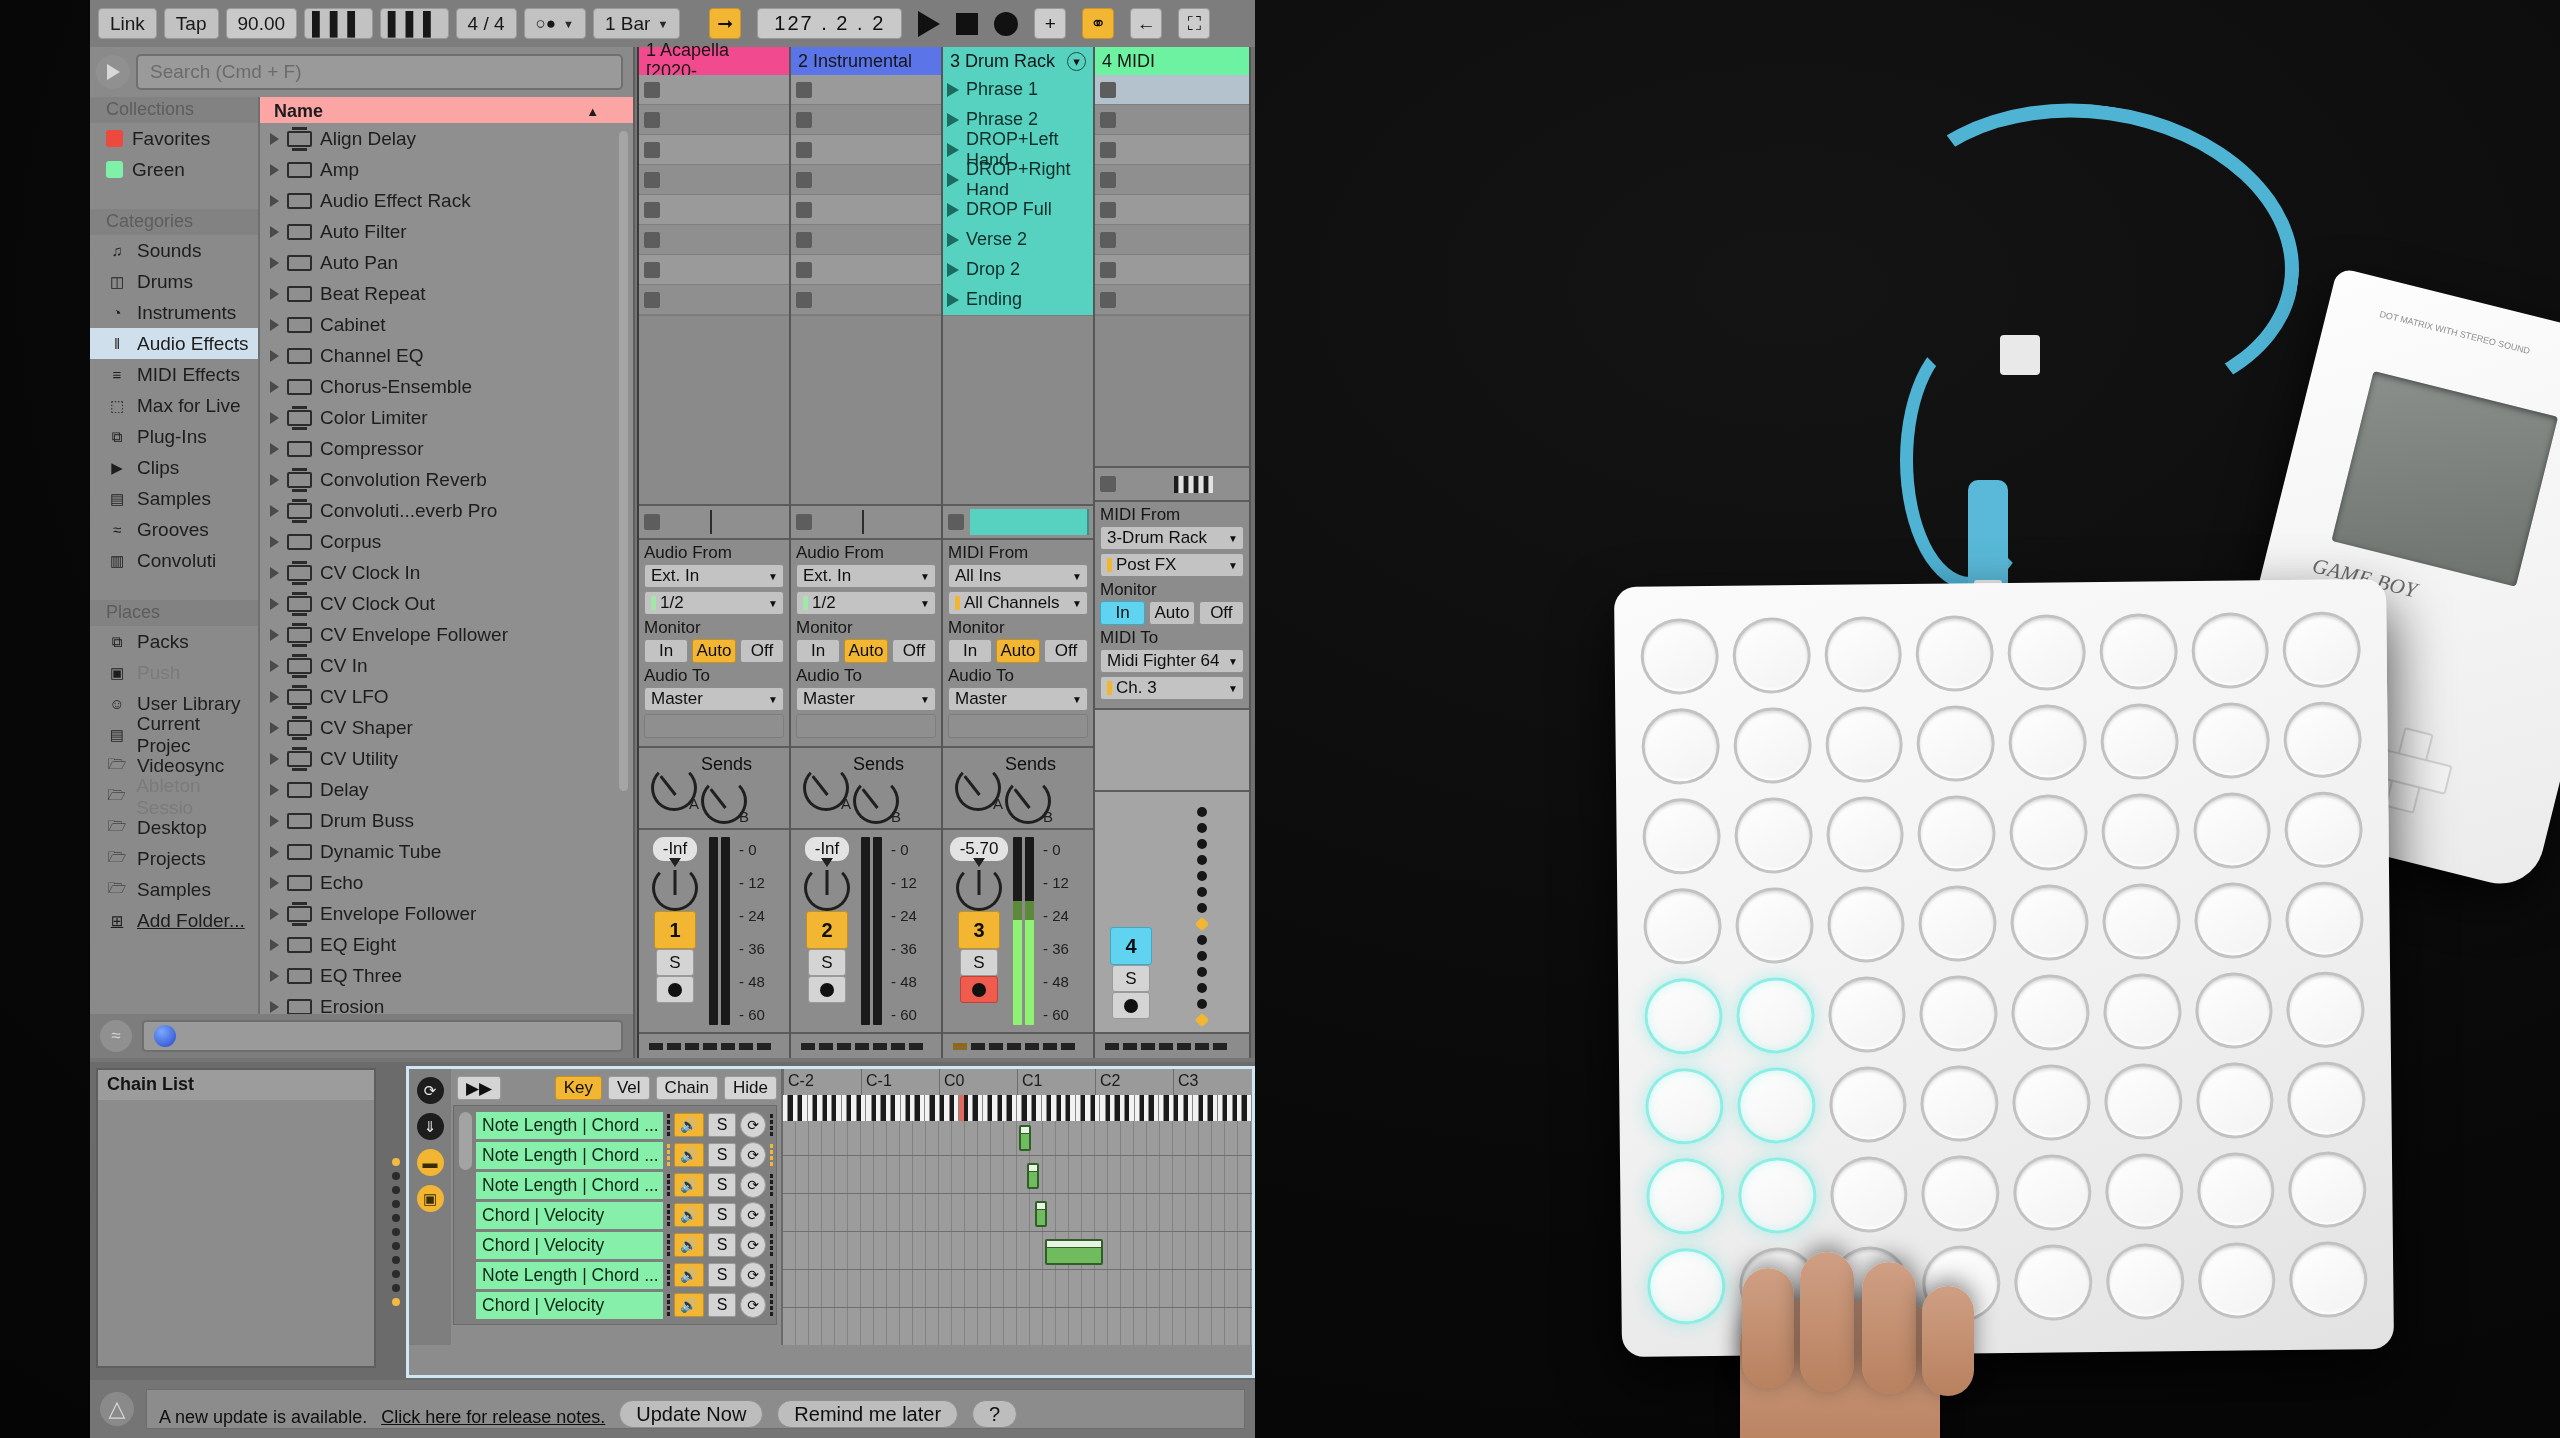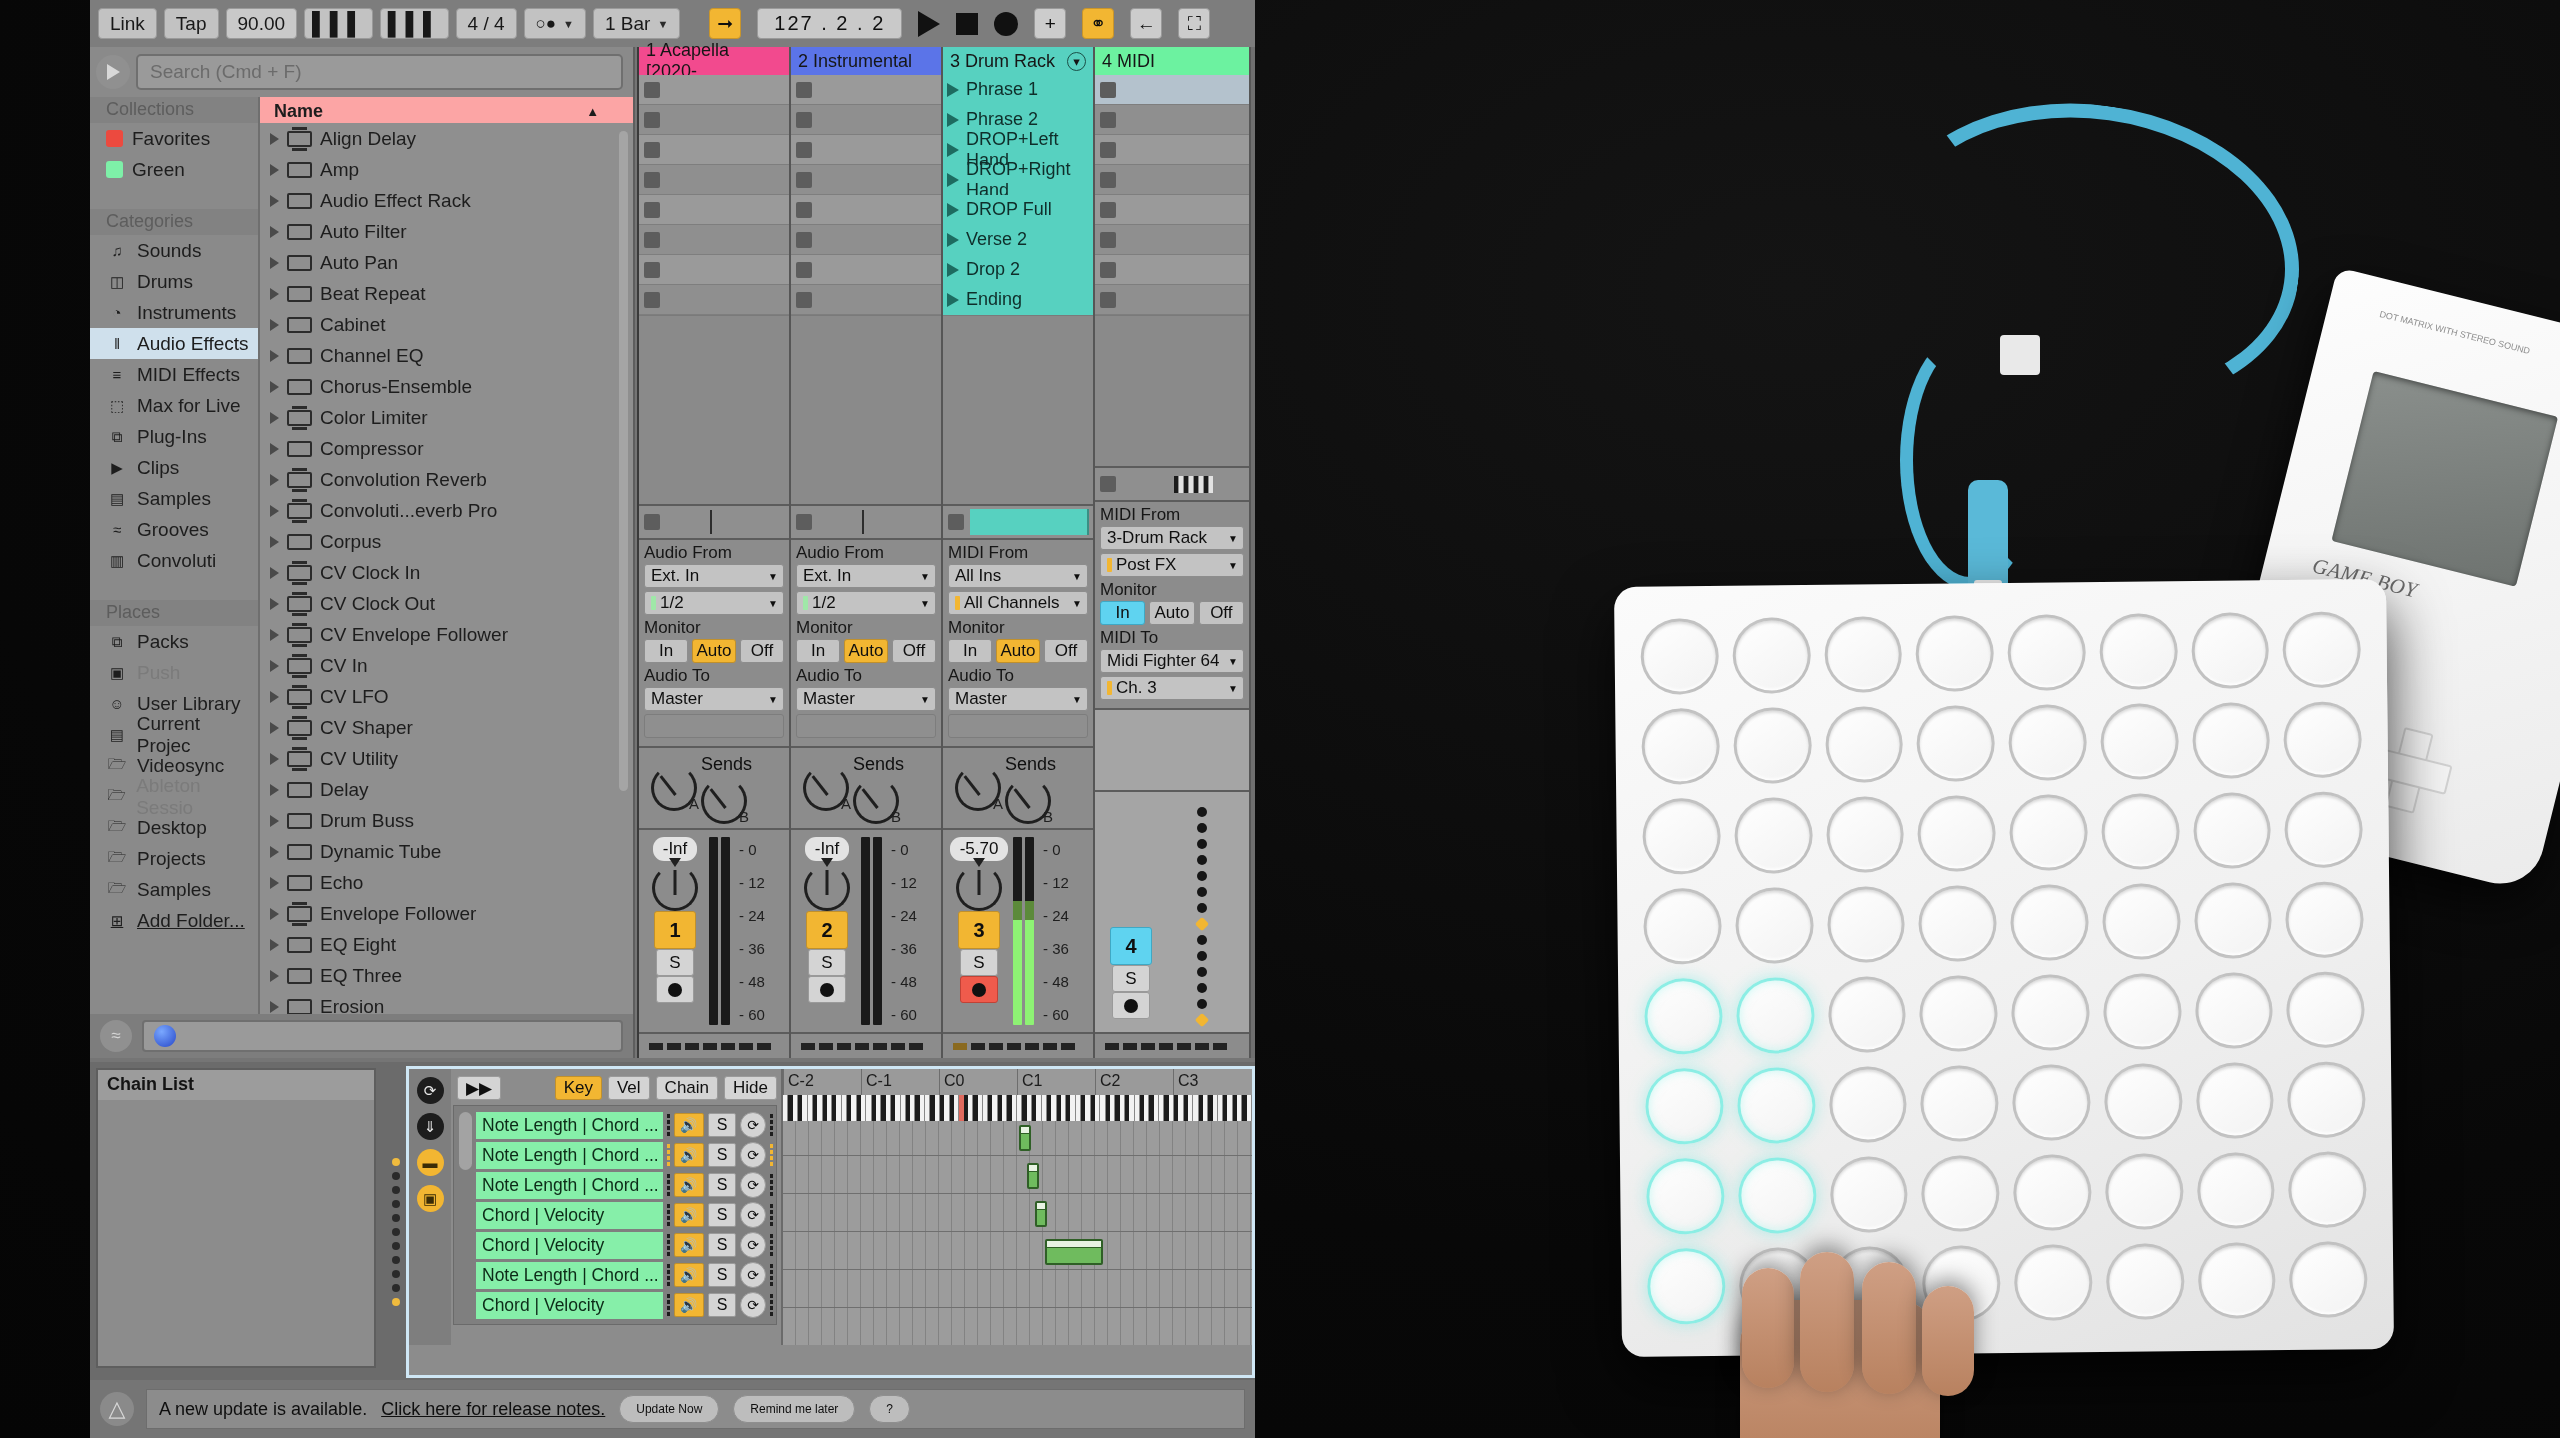--- a/index.html
+++ b/index.html
@@ -261,23 +261,23 @@
   .zone { position:absolute; background:#6fbb5e; border:2px solid #2f5f26; border-radius:2px;}
   .zone .cap { position:absolute; left:0; right:0; top:0; height:7px; background:#e8f3e3;
                border-bottom:1px solid #2f5f26;}
 
   
   .statusbar { position:absolute; left:0; bottom:0; width:100%; height:58px; background:#757575;
                display:flex; align-items:center; gap:12px; padding:0 10px;}
   .warn { width:34px;height:34px;display:flex;align-items:center;justify-content:center;
           background:#8a8a8a;border-radius:50%;font-size:22px;color:#d8d8d8;}
   .statusinner { flex:1; height:40px; background:#8c8c8c; border:1px solid #6d6d6d;
-                 display:flex; align-items:center; gap:14px; padding:0 12px; font-size:18px;}
+                 display:flex; align-items:flex-end; gap:14px; padding:0 12px; font-size:18px;}
   .pillbtn { background:#bdbdbd;border:1px solid #8f8f8f;border-radius:14px;height:28px;
-             display:flex;align-items:center;padding:0 16px;font-size:12px;}
+             display:flex;align-items:center;padding:0 16px;font-size:20px;}
   .ulink { text-decoration:underline; }
 </style>
 </head>
 <body>
 
 <div id="root">
 
   <div id="photo">
     <div class="felt"></div>
 

